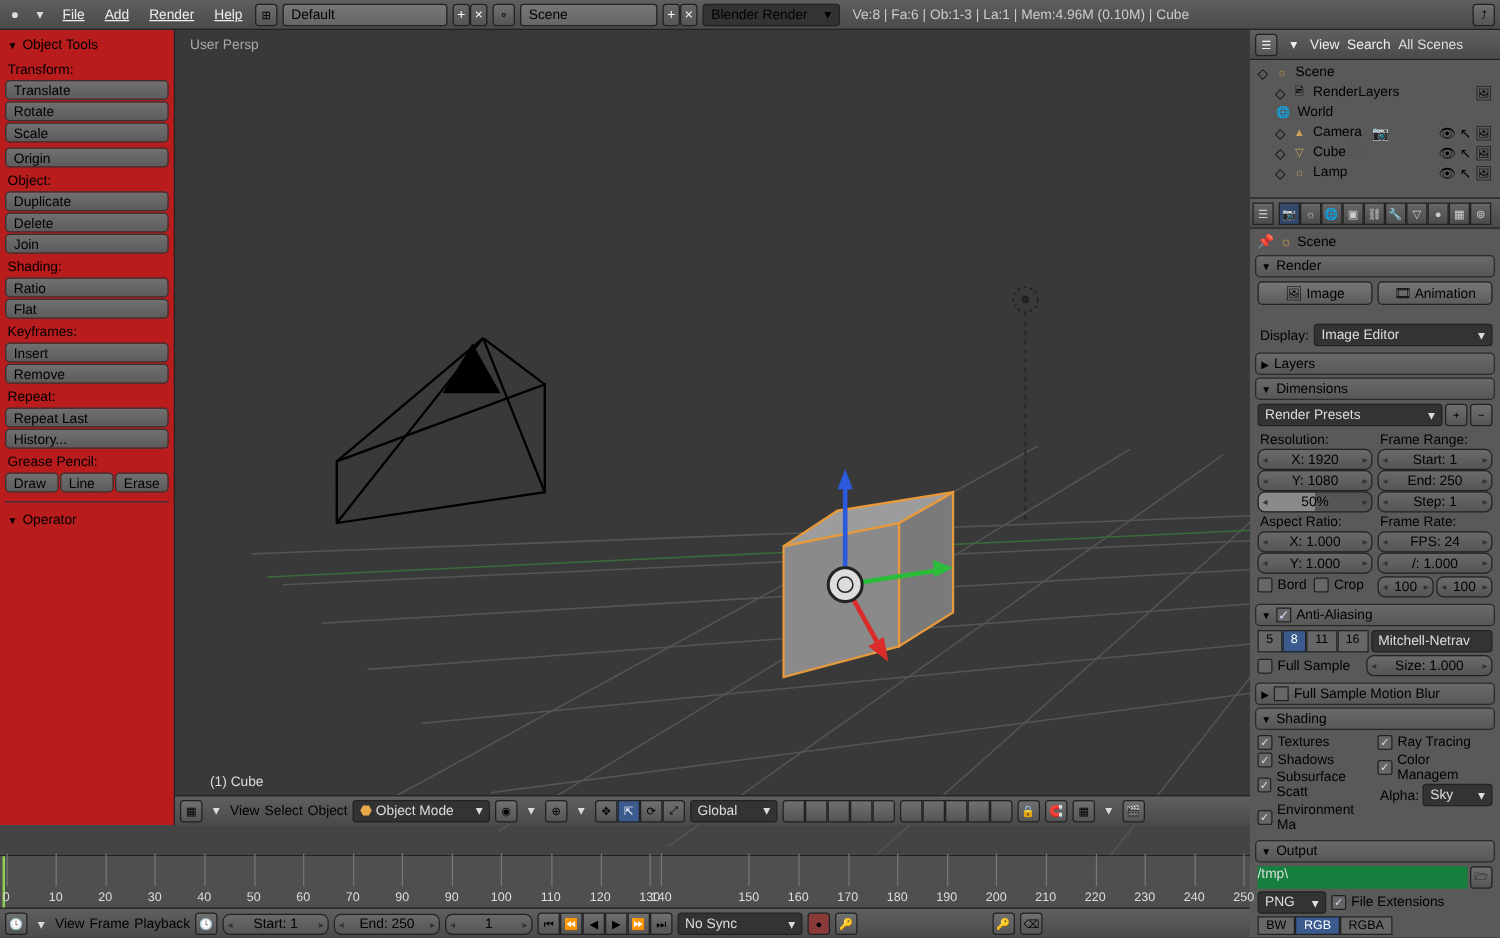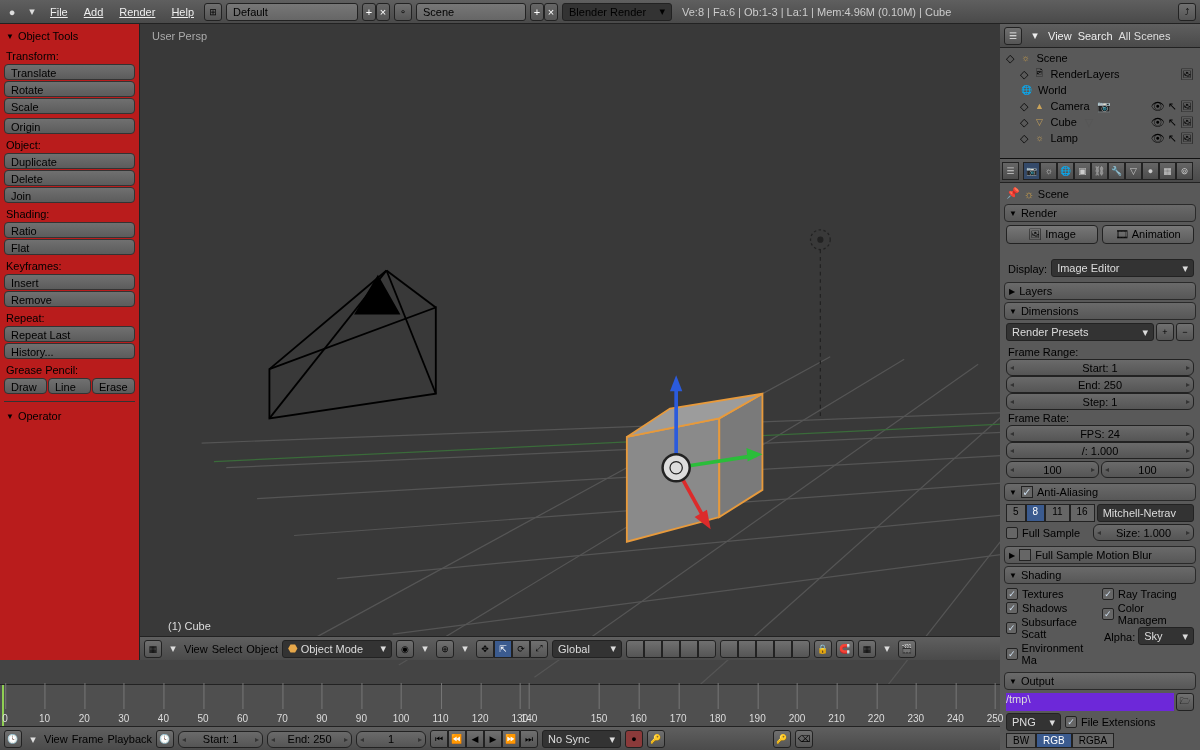--- a/index.html
+++ b/index.html
@@ -397,20 +397,39 @@
           <div style="display:flex;gap:2px">
             <div class="hdr-btn dark" style="flex:1">
                 <span style="color:#ddd">Render Presets</span>
                 <span style="margin-left:auto;color:#ddd">▾</span>
               </div>
             <span class="icon-sq">+</span>
             <span class="icon-sq">−</span>
           </div>
           <div class="two-col" style="margin-top:3px">
             <div>
+              <div class="plabel">Resolution:</div>
+              <div class="num-field">X: 1920</div>
+              <div class="num-field">Y: 1080</div>
+              <div class="num-field" style="background:linear-gradient(90deg,#8a8a8a 50%,#555 50%)">50%</div>
+              <div class="plabel">Aspect Ratio:</div>
+              <div class="num-field">X: 1.000</div>
+              <div class="num-field">Y: 1.000</div>
+              <div style="display:flex;gap:6px;margin-top:2px">
+                <div class="chk">
+                    <span class="box"></span>
+                    <span>Bord</span>
+                  </div>
+                <div class="chk">
+                    <span class="box"></span>
+                    <span>Crop</span>
+                  </div>
+              </div>
+            </div>
+            <div>
               <div class="plabel">Frame Range:</div>
               <div class="num-field">Start: 1</div>
               <div class="num-field">End: 250</div>
               <div class="num-field">Step: 1</div>
               <div class="plabel">Frame Rate:</div>
               <div class="num-field">FPS: 24</div>
               <div class="num-field">/: 1.000</div>
               <div style="display:flex;gap:2px;margin-top:2px">
                 <div class="num-field" style="flex:1">100</div>
                 <div class="num-field" style="flex:1">100</div>
@@ -496,21 +515,21 @@
           </div>
         </div>
       </div>
 
       <div class="prop-panel">
         <div class="prop-head">
             <span>Output</span>
           </div>
         <div class="prop-content">
           <div style="display:flex;gap:2px">
-            <div class="field" style="flex:1;background:#6d28d9"><span style="color:#ddd">/tmp\</span></div>
+            <div class="field" style="flex:1;background:#15803d"><span style="color:#ddd">/tmp\</span></div>
             <span class="icon-sq">🗁</span>
           </div>
           <div style="display:flex;gap:4px;margin-top:2px;align-items:center">
             <div class="hdr-btn dark" style="width:55px">
                 <span style="color:#ddd">PNG</span>
                 <span style="margin-left:auto;color:#ddd">▾</span>
               </div>
             <div class="chk">
                 <span class="box">✓</span>
                 <span>File Extensions</span>
@@ -569,21 +588,21 @@
     <div class="num-field" style="width:85px">End: 250</div>
     <div class="num-field" style="width:70px">1</div>
     <div class="icon-grp">
       <span class="icon-sq">⏮</span>
       <span class="icon-sq">⏪</span>
       <span class="icon-sq">◀</span>
       <span class="icon-sq">▶</span>
       <span class="icon-sq">⏩</span>
       <span class="icon-sq">⏭</span>
     </div>
-    <div class="hdr-btn dark" style="width:79px">
+    <div class="hdr-btn dark" style="width:100px">
         <span style="color:#ddd">No Sync</span>
         <span style="margin-left:auto;color:#ddd">▾</span>
       </div>
     <span class="icon-sq" style="background:#8b3a3a">●</span>
     <span class="icon-sq">🔑</span>
     <div class="field dark" style="width:100px"></div>
     <span class="icon-sq">🔑</span>
     <span class="icon-sq">⌫</span>
   </div>
 </div>

